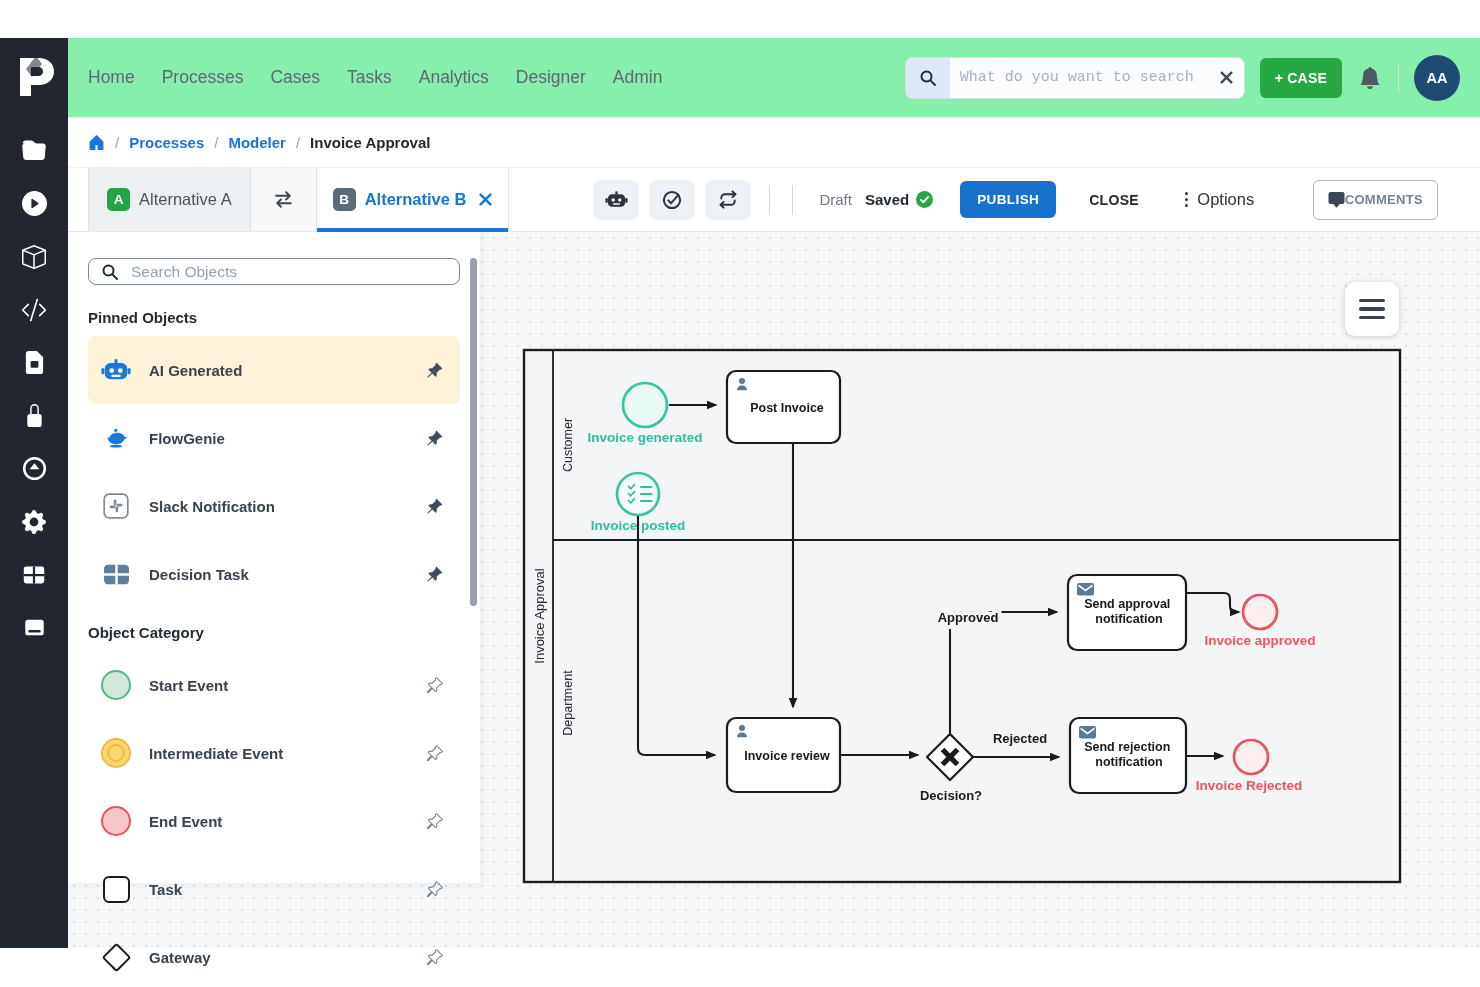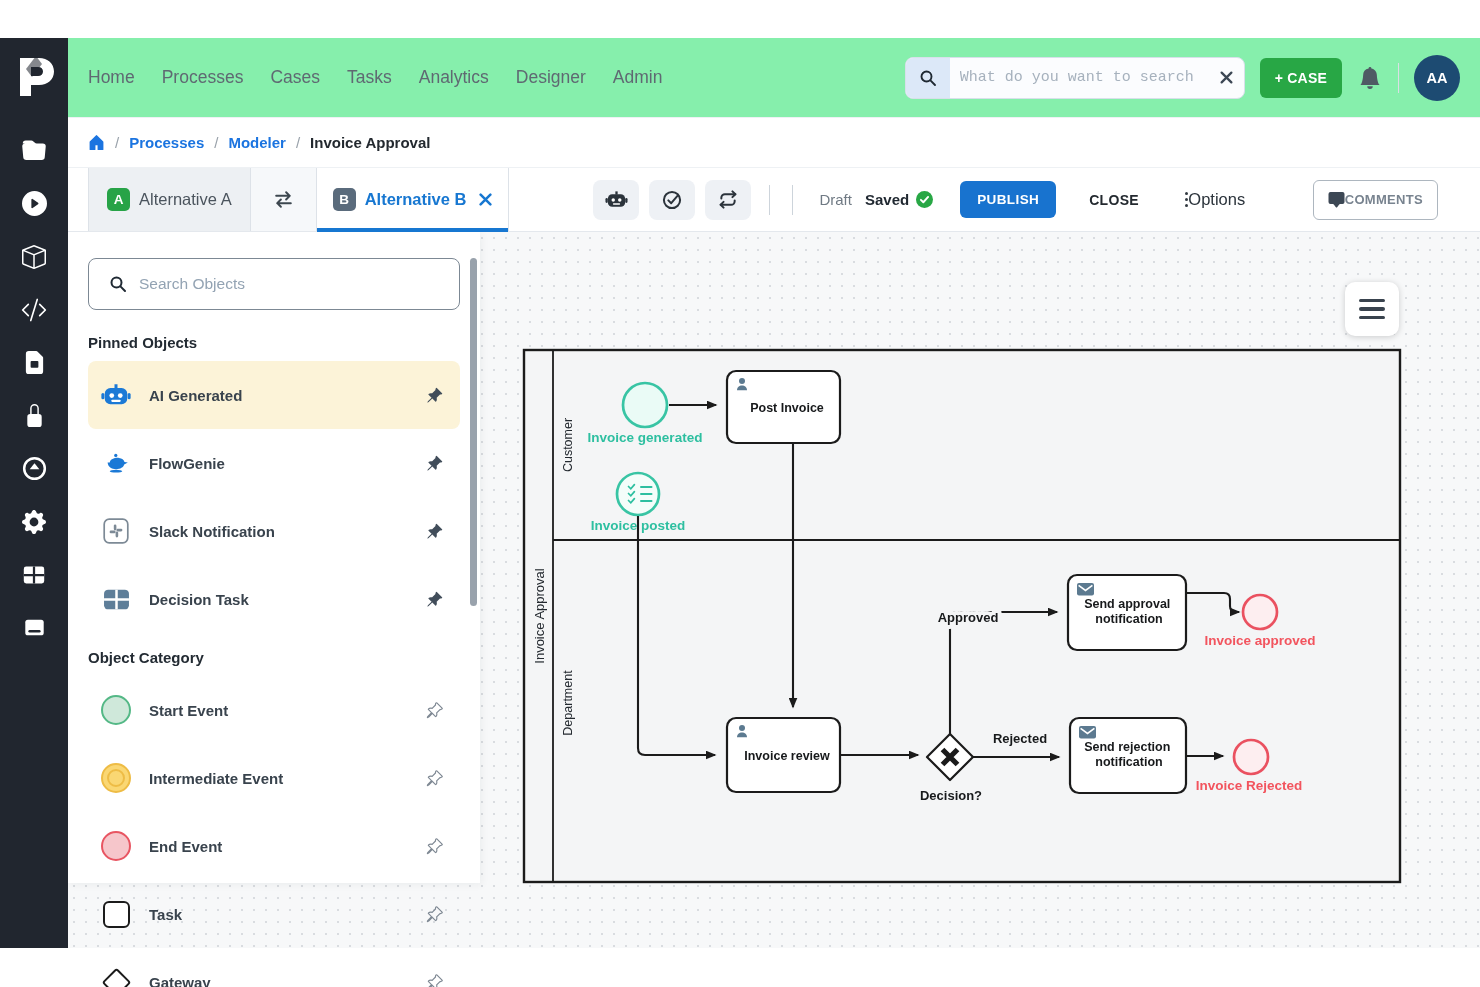--- a/index.html
+++ b/index.html
@@ -69,41 +69,41 @@
   .vdiv2 { width:1px; height:30px; background:#cdd4db; align-self:center; }
   .tools .vdiv2 { margin-left:8px; }
   .status { display:flex; gap:13px; align-items:center; font-size:15px; margin-left:26px; }
   .draft { color:#707a84; }
   .saved { color:#1f2730; font-weight:600; display:flex; align-items:center; gap:7px; }
   .publish-btn { height:37px; padding:0 17px; background:#1873cf; color:#fff; border:0; border-radius:6px;
                  font-weight:700; font-size:13.5px; letter-spacing:.4px; margin-left:27px; align-self:center;
                  cursor:pointer; font-family:"Liberation Sans",sans-serif; }
   .close-btn { font-weight:700; font-size:14px; color:#23292f; letter-spacing:.3px; background:none; border:0;
                margin-left:27px; cursor:pointer; font-family:"Liberation Sans",sans-serif; }
-  .options-btn { display:flex; align-items:center; font-size:16.5px; color:#2b333b; margin-left:40px;
+  .options-btn { display:flex; align-items:center; gap:9px; font-size:16.5px; color:#2b333b; margin-left:40px;
                  cursor:pointer; }
   .dots { display:flex; flex-direction:column; gap:2.6px; }
   .dots i { width:3.4px; height:3.4px; border-radius:50%; background:#333a41; }
   .comments-btn { display:flex; align-items:center; height:40px; padding:0 14px; border:1.5px solid #adb6bf;
                   border-radius:6px; background:#fff; color:#78838f; font-weight:700; font-size:13px;
                   letter-spacing:.3px; margin-left:auto; margin-right:42px; align-self:center; cursor:pointer;
                   font-family:"Liberation Sans",sans-serif; }
 
   
   .canvas { position:absolute; left:68px; top:232px; width:1412px; height:716px;
             background-color:#f7f8f9;
             background-image:radial-gradient(circle, #d9dce0 1.1px, transparent 1.25px);
             background-size:12px 12px; }
   .diagram { position:absolute; left:0; top:0; }
 
   
   .panel { position:absolute; left:0; top:0; width:412px; height:651px; background:#fff;
            box-shadow:2px 2px 8px rgba(25,35,45,.05); padding:26px 20px 0 20px; }
-  .obj-search { height:52px; border:1.5px solid #7c8894; border-radius:8px; display:flex; align-items:center;
-                gap:10px; padding:0 20px; background:#fff; margin-bottom:24px; }
+  .obj-search { height:27px; border:1.5px solid #7c8894; border-radius:8px; display:flex; align-items:center;
+                gap:10px; padding:0 12px; background:#fff; margin-bottom:24px; }
   .obj-search input { border:0; outline:0; flex:1; font-size:15.5px; color:#3c4754; min-width:0;
                       font-family:"Liberation Sans",sans-serif; }
   .obj-search input::placeholder { color:#93a3b3; }
   .panel-heading { font-size:15px; font-weight:700; color:#232b33; margin:2px 0 10px 0; }
   .obj-row { height:68px; display:flex; align-items:center; gap:17px; padding:0 12px; border-radius:8px;
              position:relative; cursor:pointer; }
   .obj-row.highlight { background:#fcf3d8; }
   .obj-icon { width:32px; display:flex; justify-content:center; align-items:center; }
   .obj-label { font-size:15px; color:#39434d; font-weight:600; flex:1; }
   .pin { margin-right:5px; display:flex; align-items:center; cursor:pointer; }

